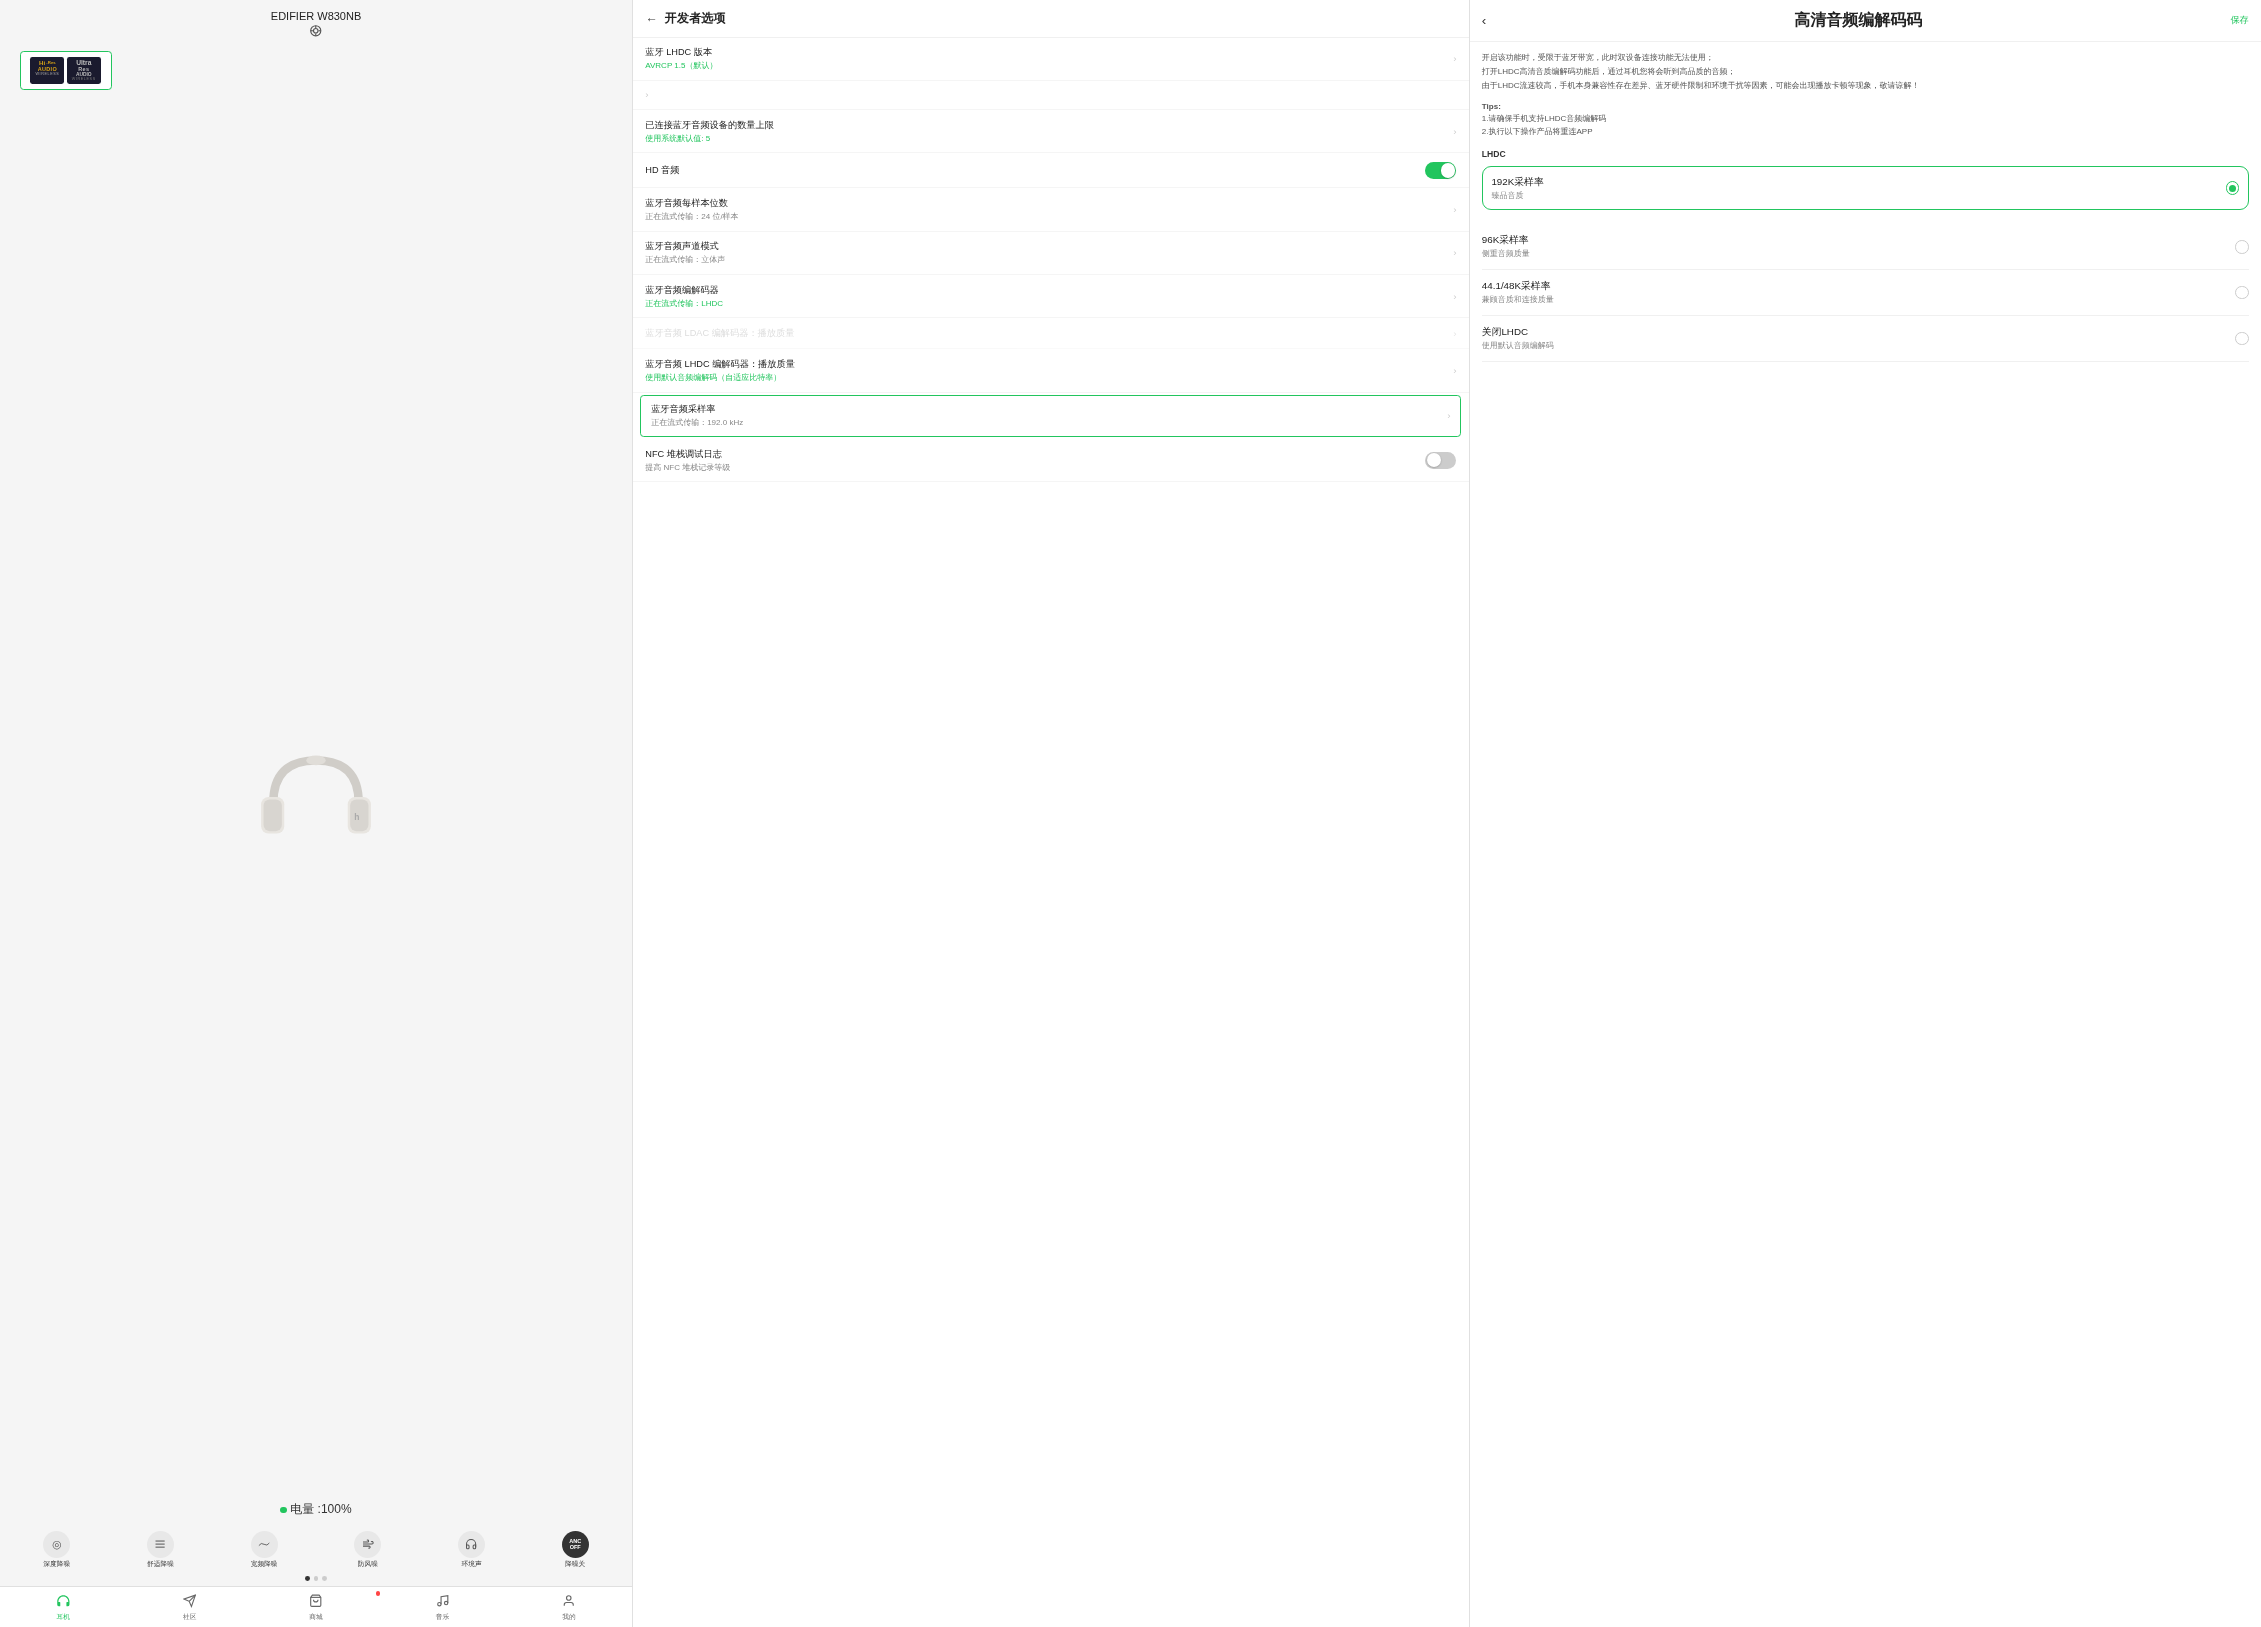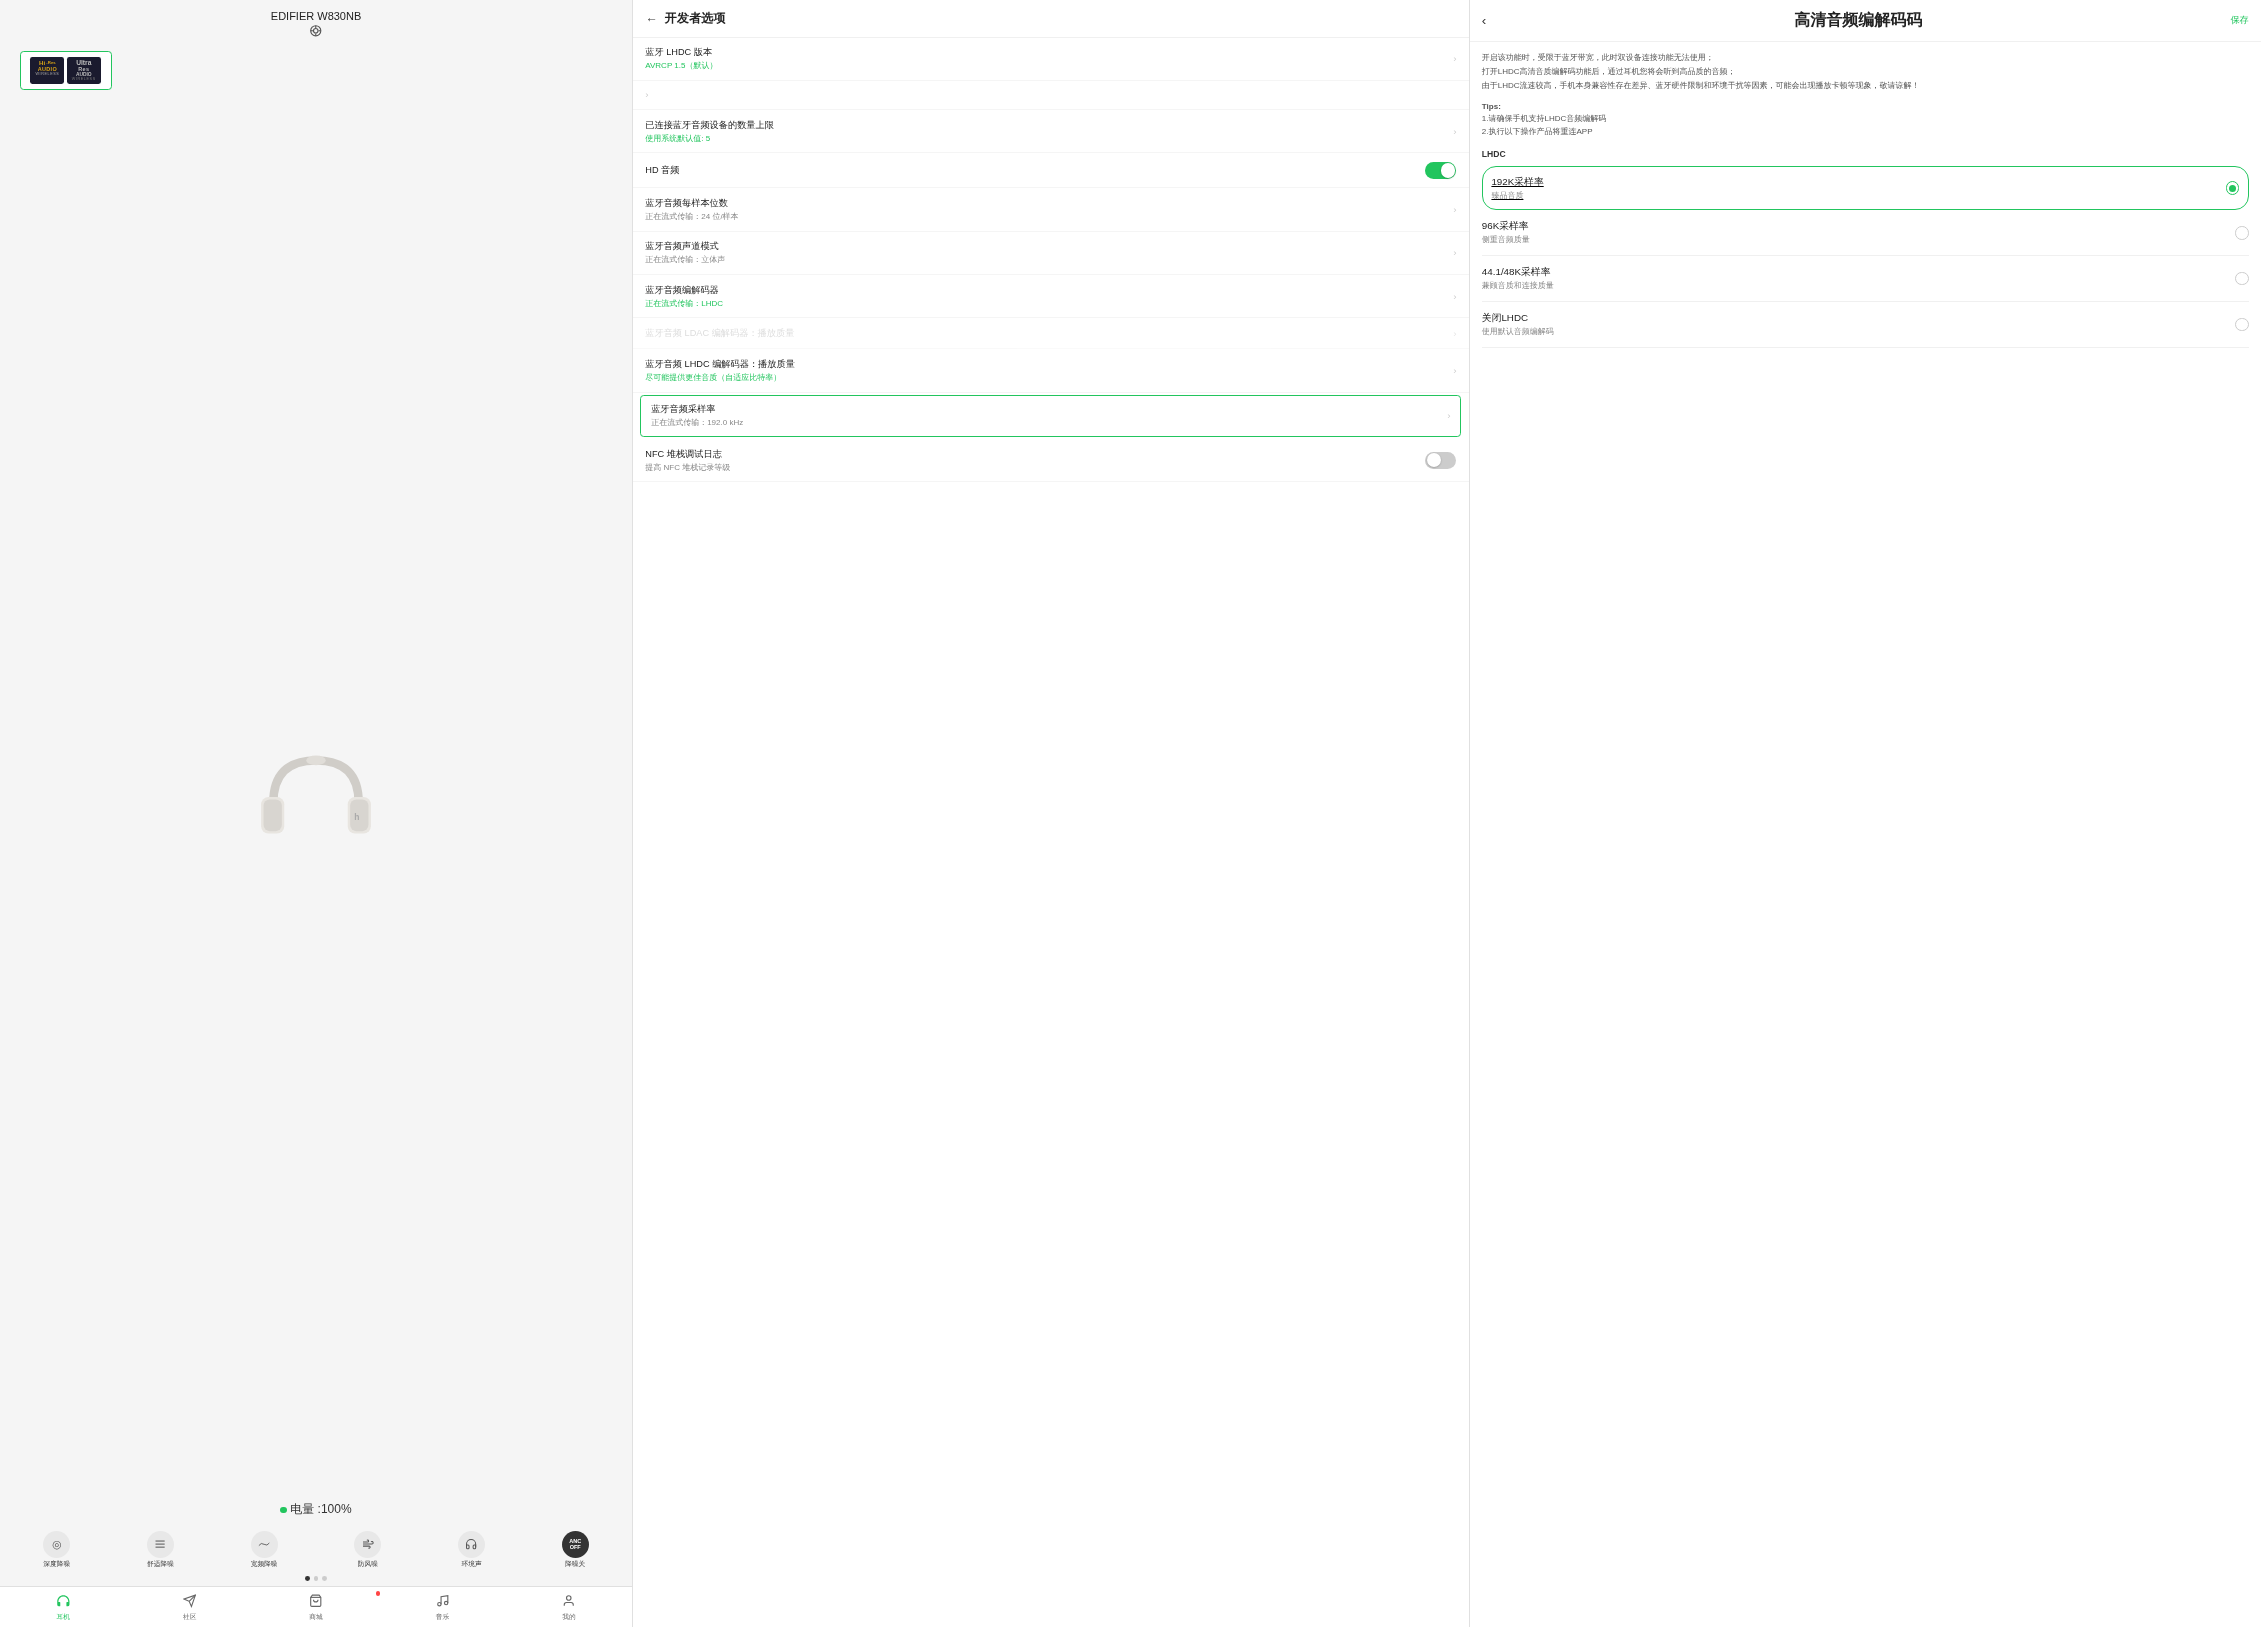--- a/index.html
+++ b/index.html
@@ -401,24 +401,23 @@
     .option-item {
       display: flex;
       align-items: center;
       justify-content: space-between;
       padding: 9.8px 0;
       border-bottom: 0.6px solid #f0f0f0;
     }
 
     .option-item.selected {
       border: 1.5px solid #22c55e;
-      border-radius: 14px;
+      border-radius: 9px;
       padding: 8.6px 8.6px;
-      margin-bottom: 0;
-      text-decoration: underline;
+      margin-bottom: 14px;
     }
 
     .option-content {}
 
     .option-title {
       font-size: 9.8px;
       color: #222;
       font-weight: 500;
     }
 
@@ -682,21 +681,21 @@
   <div class="menu-item" style="opacity:0.5;">
     <div class="menu-item-content">
       <div class="menu-item-title disabled-text">蓝牙音频 LDAC 编解码器：播放质量</div>
     </div>
     <span class="chevron">›</span>
   </div>
 
   <div class="menu-item">
     <div class="menu-item-content">
       <div class="menu-item-title">蓝牙音频 LHDC 编解码器：播放质量</div>
-      <div class="menu-item-subtitle green">尽可能提供更佳音质（自适应比特率）</div>
+      <div class="menu-item-subtitle green">使用默认音频编解码（自适应比特率）</div>
     </div>
     <span class="chevron">›</span>
   </div>
 
   <div class="menu-item highlighted">
     <div class="menu-item-content">
       <div class="menu-item-title">蓝牙音频采样率</div>
       <div class="menu-item-subtitle">正在流式传输：192.0 kHz</div>
     </div>
     <span class="chevron">›</span>

